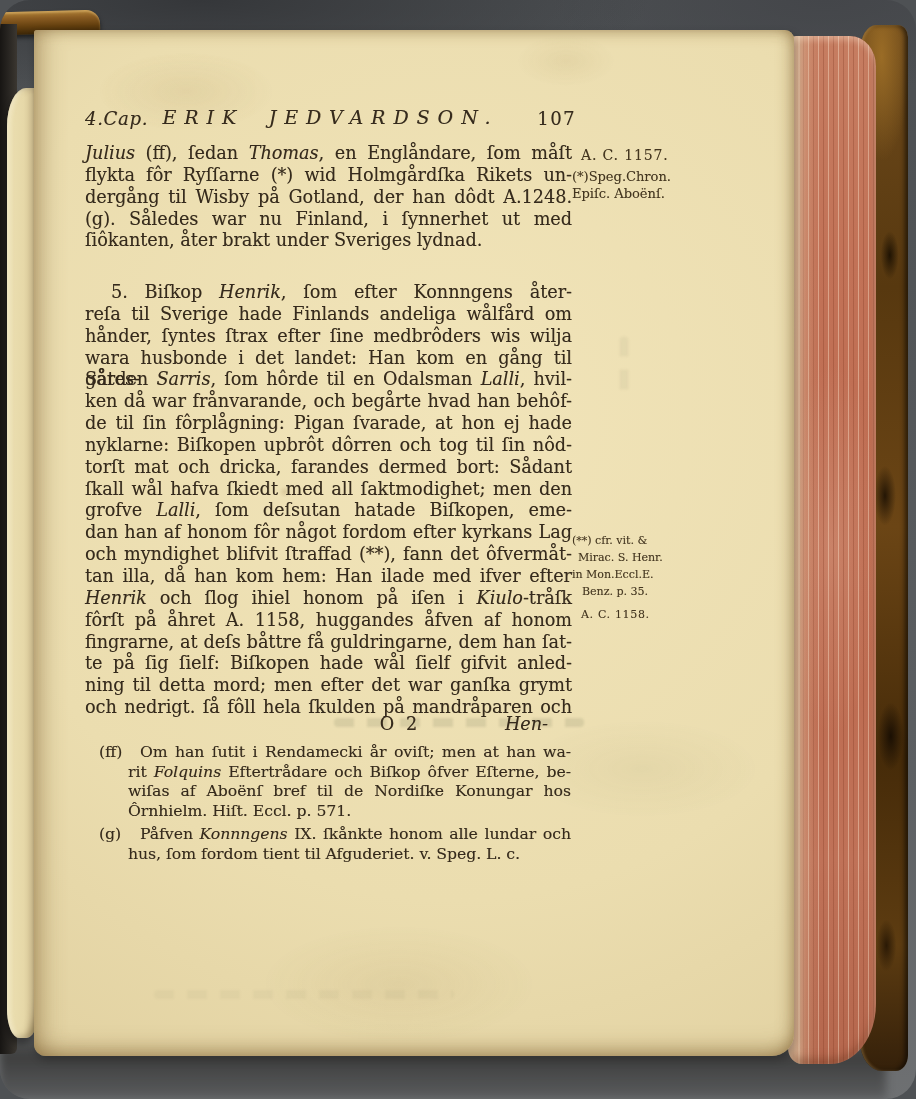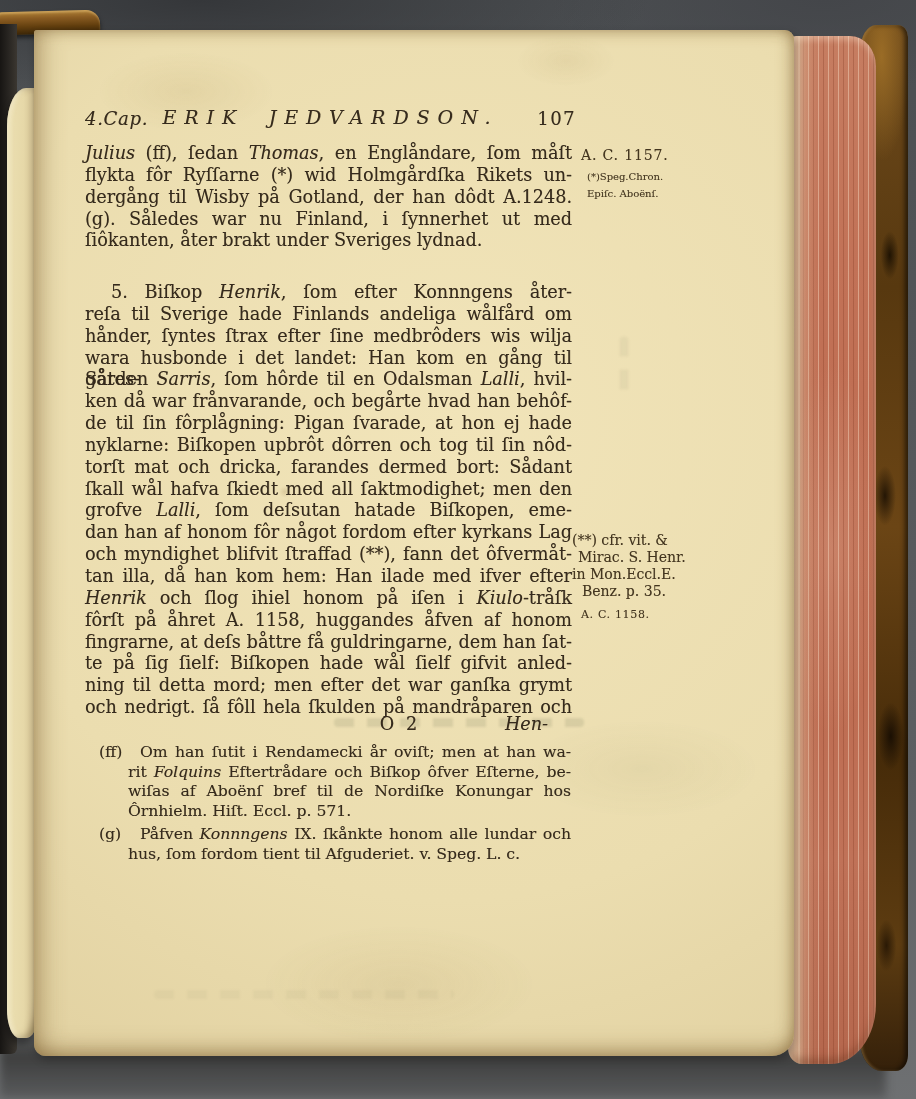--- a/index.html
+++ b/index.html
@@ -1,17 +1,17 @@
 <!DOCTYPE html>
 <html><head>
 <meta charset="utf-8">
 <style>
   html,body{margin:0;padding:0;background:#4e5154;}
   #stage{position:relative;width:916px;height:1099px;overflow:hidden;
-         font-family:"DejaVu Serif","Liberation Serif",serif;}
+         font-family:"DejaVu Serif","Liberation Serif",serif;border-radius:30px;}
   
   .bg{position:absolute;inset:0;
       background:
         radial-gradient(70% 140px at 22% 0px, #35373a 0%, rgba(53,55,58,0) 70%),
         radial-gradient(40% 120px at 90% 0px, #44464a 0%, rgba(68,70,74,0) 75%),
         linear-gradient(180deg,#4b4e51 0%,#54575a 38%,#5c5f62 70%,#6e7072 100%);}
   .bottom-shadow{position:absolute;left:0;top:1022px;width:886px;height:76px;
       background:linear-gradient(180deg,rgba(20,20,20,0) 0%,rgba(25,24,22,.55) 45%,rgba(30,30,30,.25) 100%);
       filter:blur(4px);}
   
@@ -89,23 +89,23 @@
   .catch{position:absolute;right:24px;top:0;margin-left:40px;}
   .fn{position:absolute;left:14px;width:472px;font-size:15.6px;}
   .fn1{top:713px;}
   .fn2{top:795px;}
   .fn-label{position:absolute;left:0;top:0;line-height:19.7px;}
   .fn-lines{padding-left:29px;}
   .fn .tline{height:19.7px;line-height:19.7px;font-size:15.6px;}
   .fn .tline.ind{text-indent:12px;}
   .mnote{position:absolute;color:#43351f;text-shadow:.2px .2px 0 rgba(45,35,18,.3);}
   .m1{left:547px;top:117px;font-size:14px;letter-spacing:.06em;}
-  .m2{left:538px;top:138px;font-size:10px;margin-left:15px;}
+  .m2{left:538px;top:138px;font-size:13px;}
   .m2 .tline{height:16.5px;line-height:16.5px;}
-  .m3{left:538px;top:502px;font-size:14px;}
+  .m3{left:538px;top:502px;font-size:11px;}
   .m3 .tline{height:19.8px;line-height:19.8px;}
   .m3 .tline:nth-child(2){padding-left:6px;}
   .m3 .tline:nth-child(4){padding-left:10px;}
   .m4{left:547px;top:576px;font-size:11px;letter-spacing:.06em;}
   .mnote .tline{height:17px;line-height:17px;}
 </style>
 </head>
 <body>
 
 <div id="stage">

